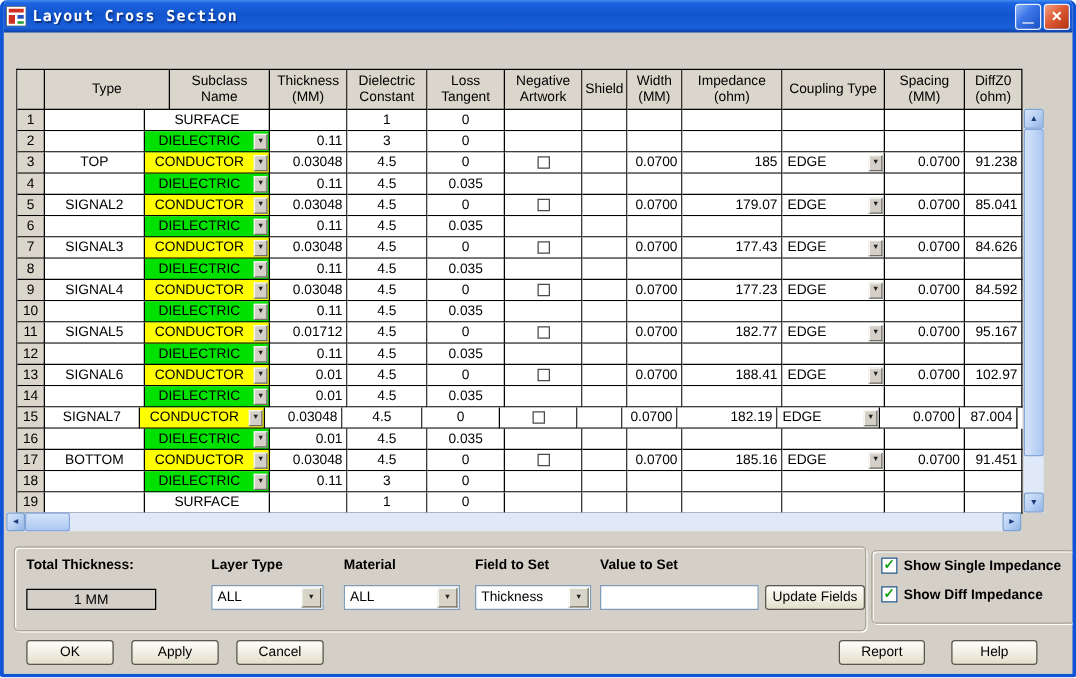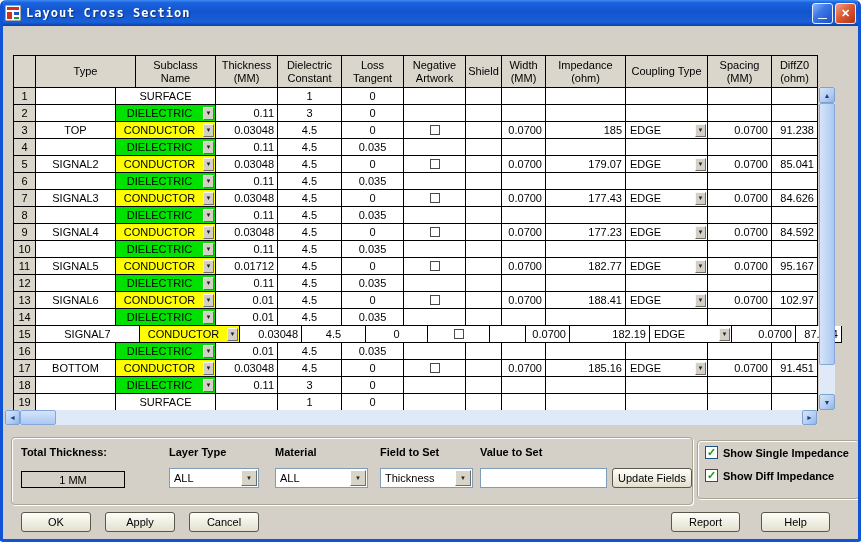--- a/index.html
+++ b/index.html
@@ -420,21 +420,21 @@
           <div class="td negcell" style="width: 62px;"></div>
           <div class="td" style="width: 36px;"></div>
           <div class="td c-right" style="width: 44px;"></div>
           <div class="td c-right" style="width: 80px;"></div>
           <div class="td couplingcell" style="width: 82px;"></div>
           <div class="td c-right" style="width: 64px;"></div>
           <div class="td c-right" style="width: 46px;"></div>
         </div>
         <div class="tr">
           <div class="td rownum c-center" style="width: 22px;">15</div>
-          <div class="td c-center" style="width: 104px;">SIGNAL7</div>
+          <div class="td c-center" style="width: 76px;">SIGNAL7</div>
           <div class="td typecell conductor" style="width: 100px;">
             <span class="typelabel">CONDUCTOR</span>
             <span class="cellarrow">▼</span>
           </div>
           <div class="td c-right" style="width: 62px;">0.03048</div>
           <div class="td c-center" style="width: 64px;">4.5</div>
           <div class="td c-center" style="width: 62px;">0</div>
           <div class="td negcell" style="width: 62px;">
             <span class="mini-checkbox"></span>
           </div>

